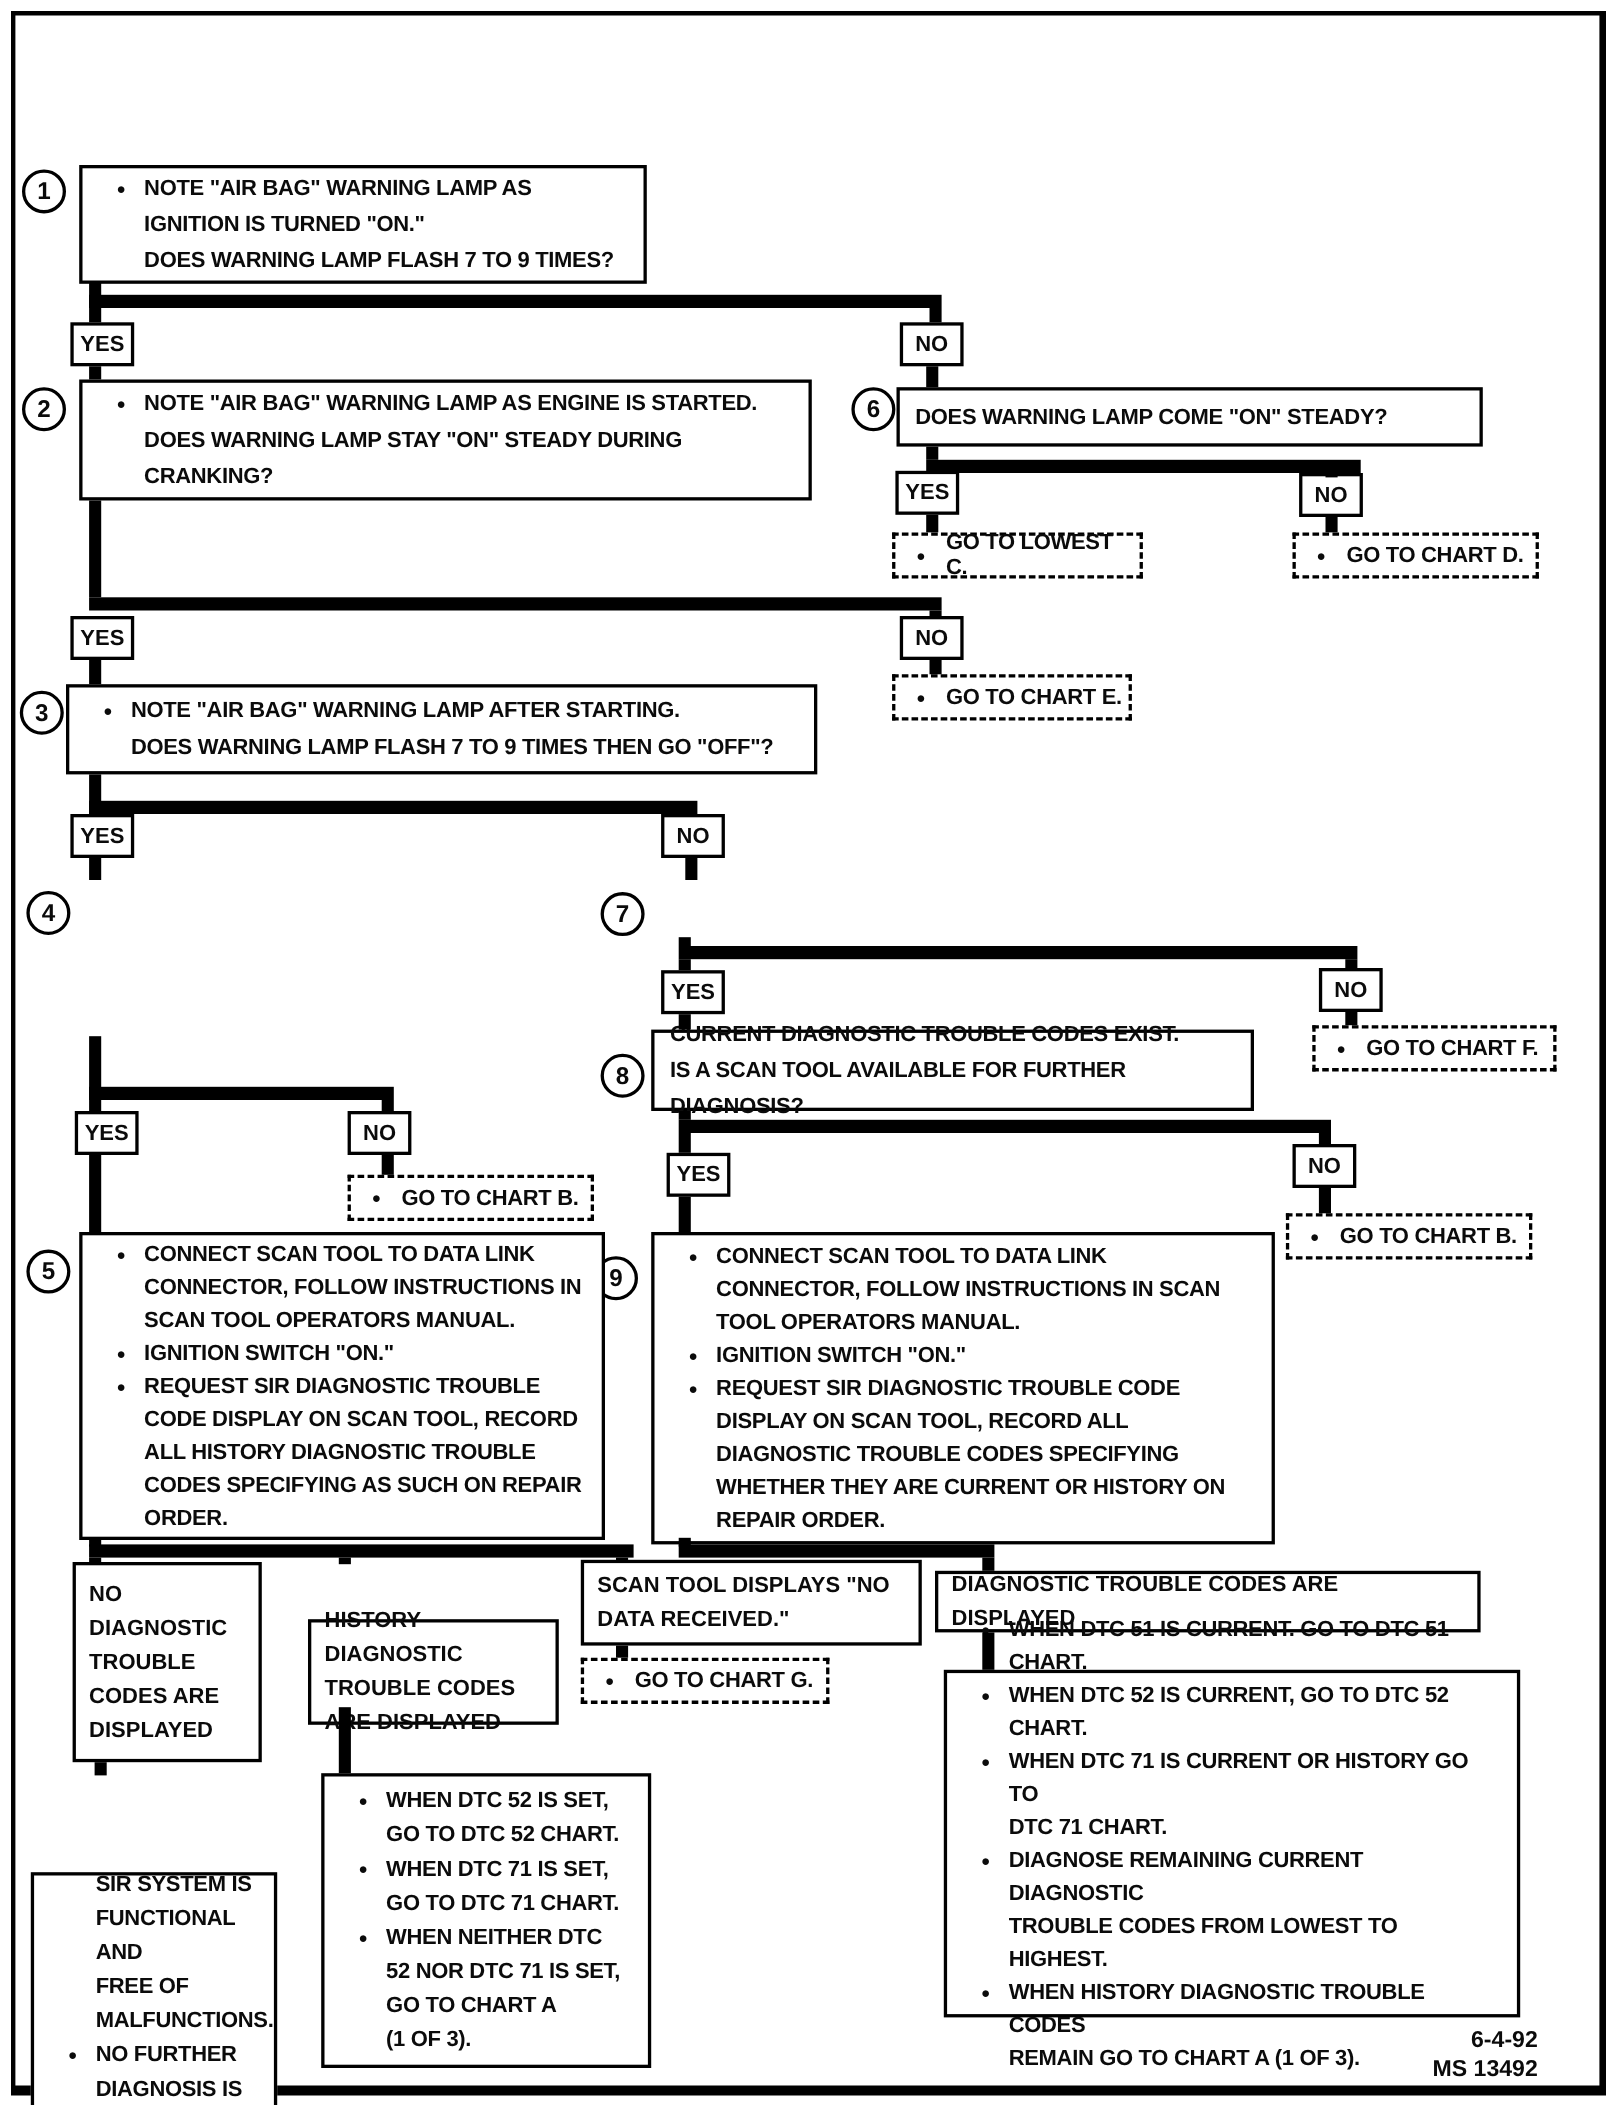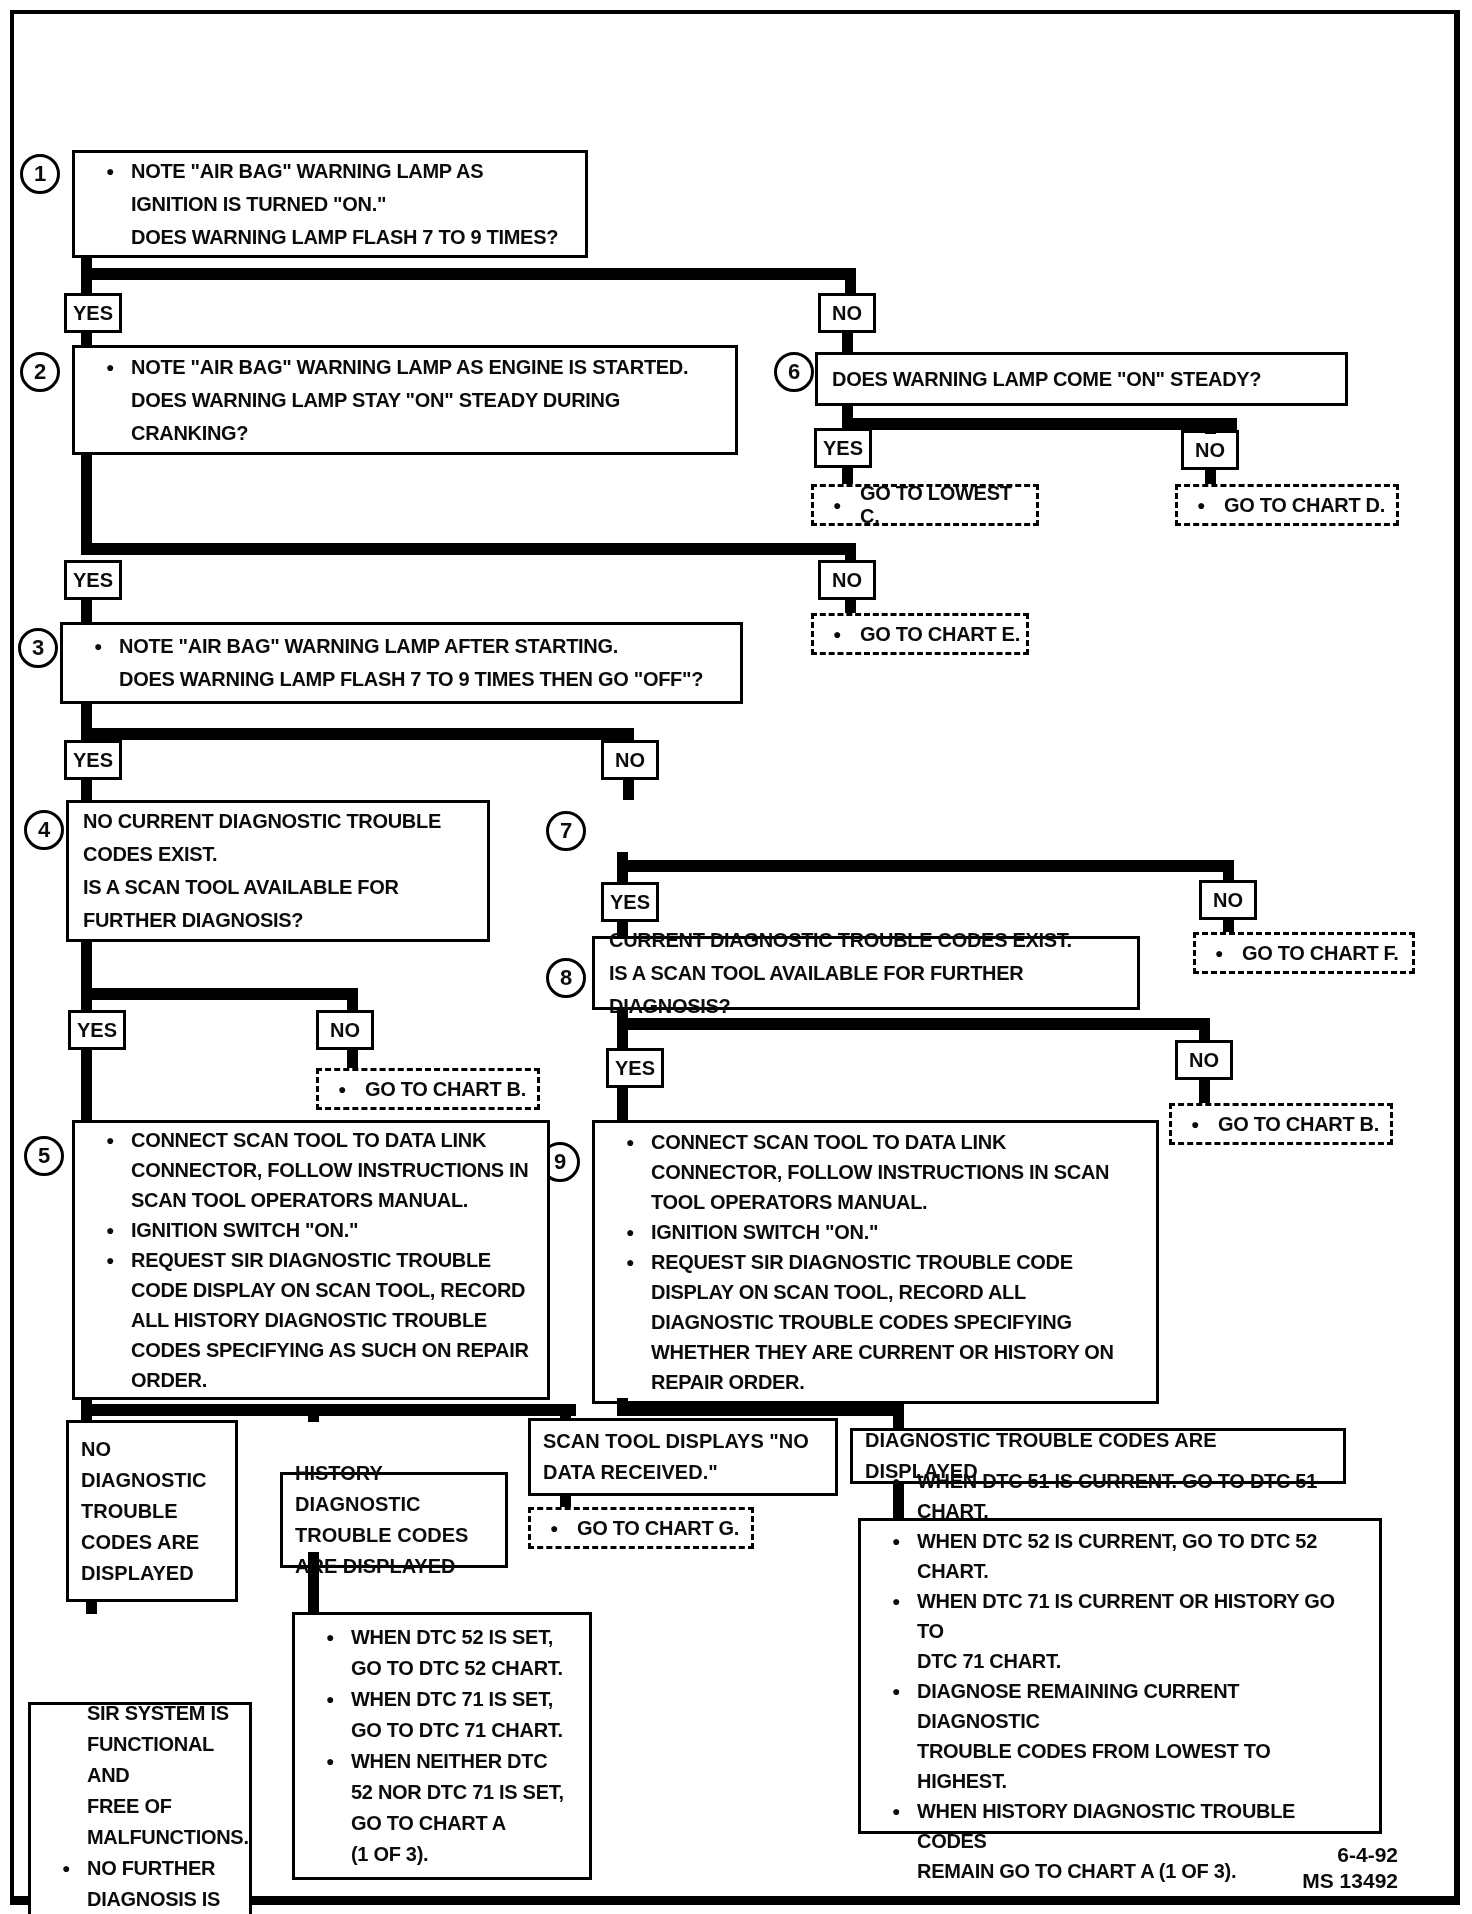--- a/index.html
+++ b/index.html
@@ -65,28 +65,20 @@
   <div class="box node" style="left:815px;top:352px;width:533px;height:54px">
       <div class="it">
         <span class="txt">DOES WARNING LAMP COME "ON" STEADY?</span>
       </div>
     </div>
   <div class="box node" style="left:60px;top:622px;width:683px;height:82px">
       <div class="it">
         <span class="bul">●</span>
         <span class="txt">NOTE "AIR BAG" WARNING LAMP AFTER STARTING.
 DOES WARNING LAMP FLASH 7 TO 9 TIMES THEN GO "OFF"?</span>
-      </div>
-    </div>
-  <div class="box node" style="left:66px;top:800px;width:424px;height:142px">
-      <div class="it">
-        <span class="txt">NO CURRENT DIAGNOSTIC TROUBLE
-CODES EXIST.
-IS A SCAN TOOL AVAILABLE FOR
-FURTHER DIAGNOSIS?</span>
       </div>
     </div>
   <div class="box node" style="left:592px;top:936px;width:548px;height:74px">
       <div class="it">
         <span class="txt">CURRENT DIAGNOSTIC TROUBLE CODES EXIST.
 IS A SCAN TOOL AVAILABLE FOR FURTHER DIAGNOSIS?</span>
       </div>
     </div>
   <div class="box node small" style="left:72px;top:1120px;width:478px;height:280px">
       <div class="it">

